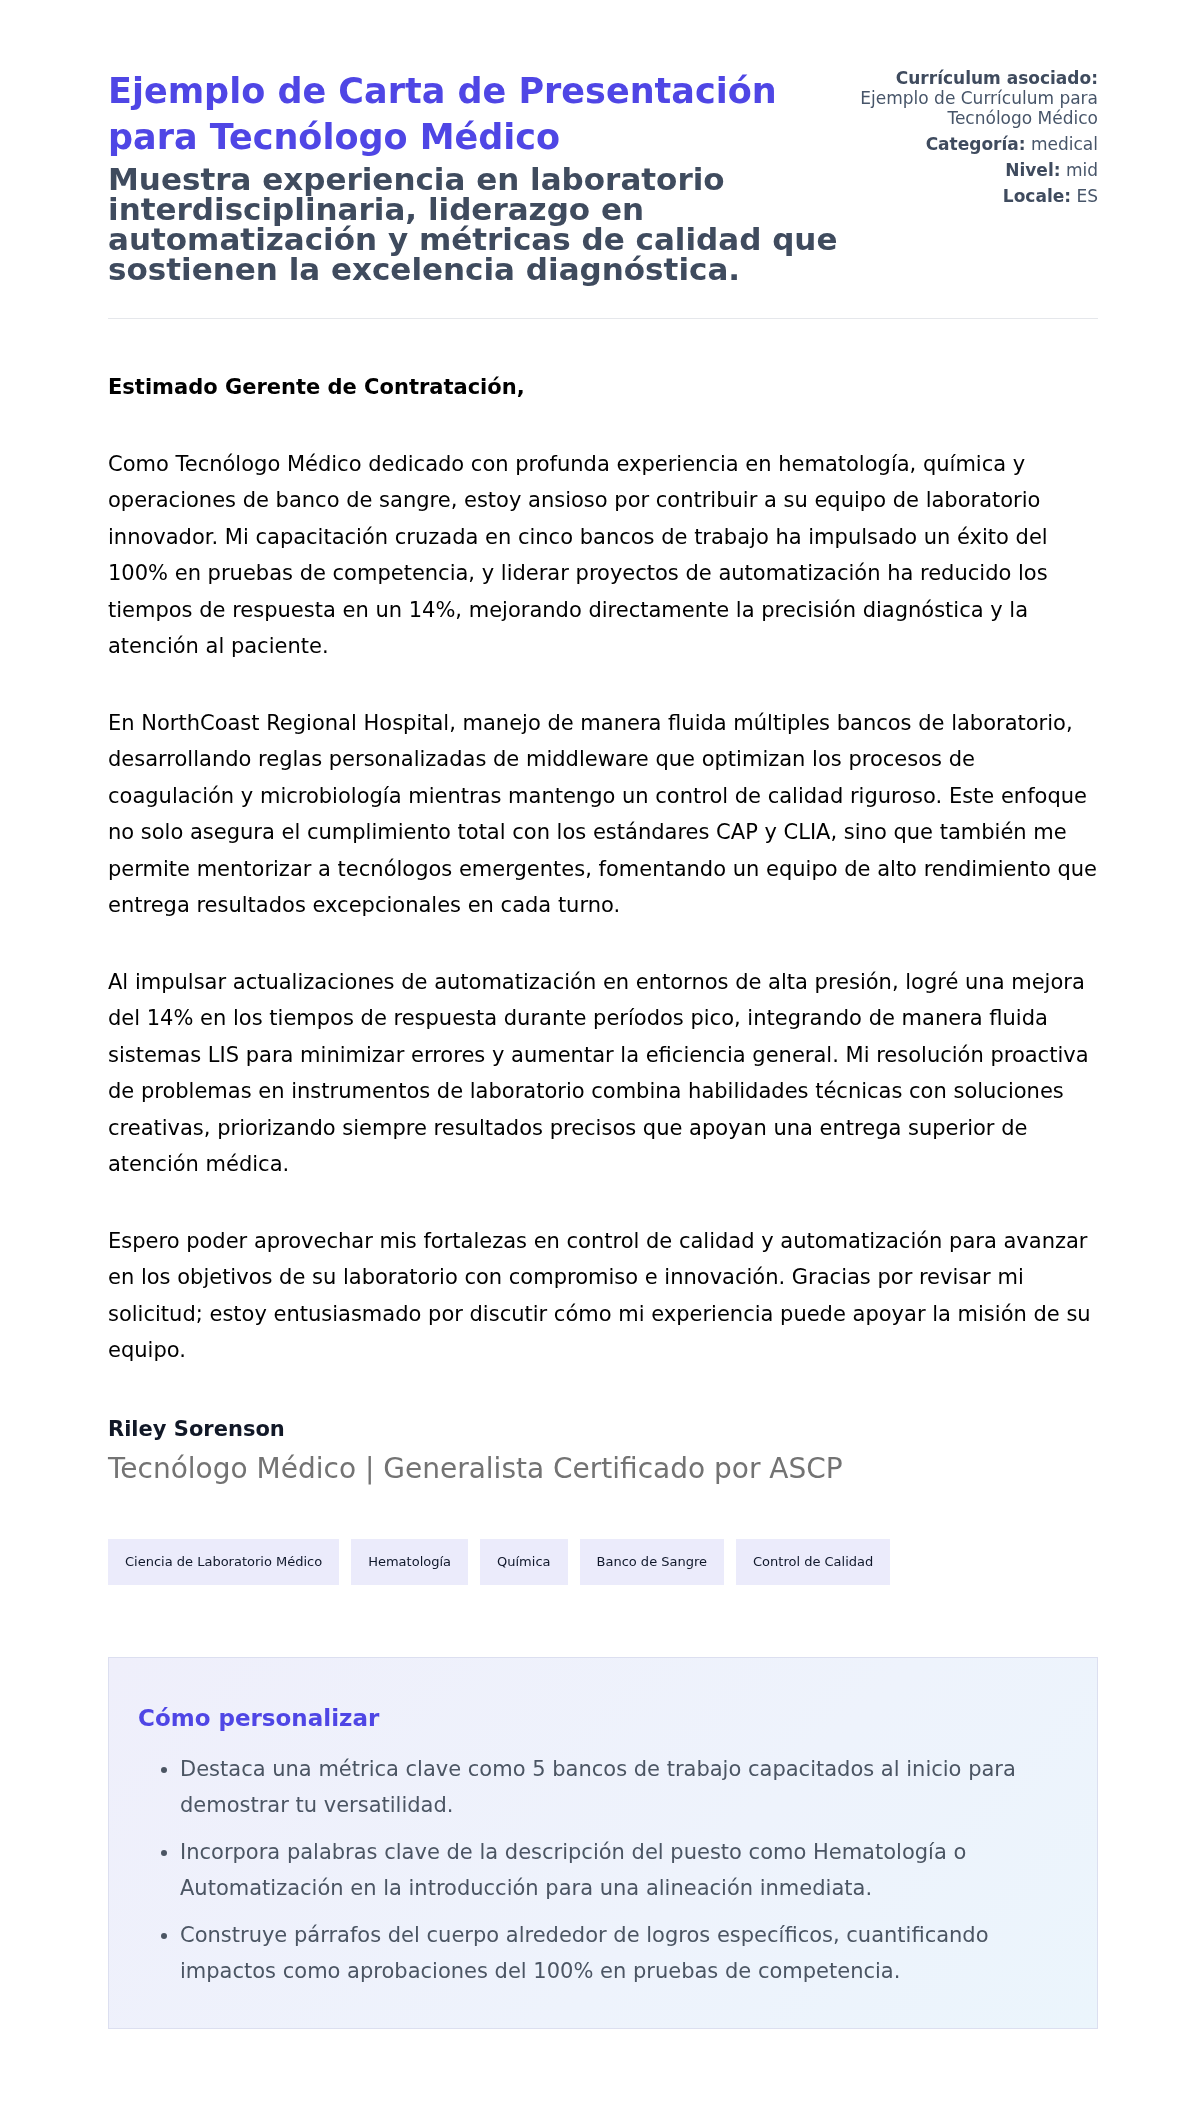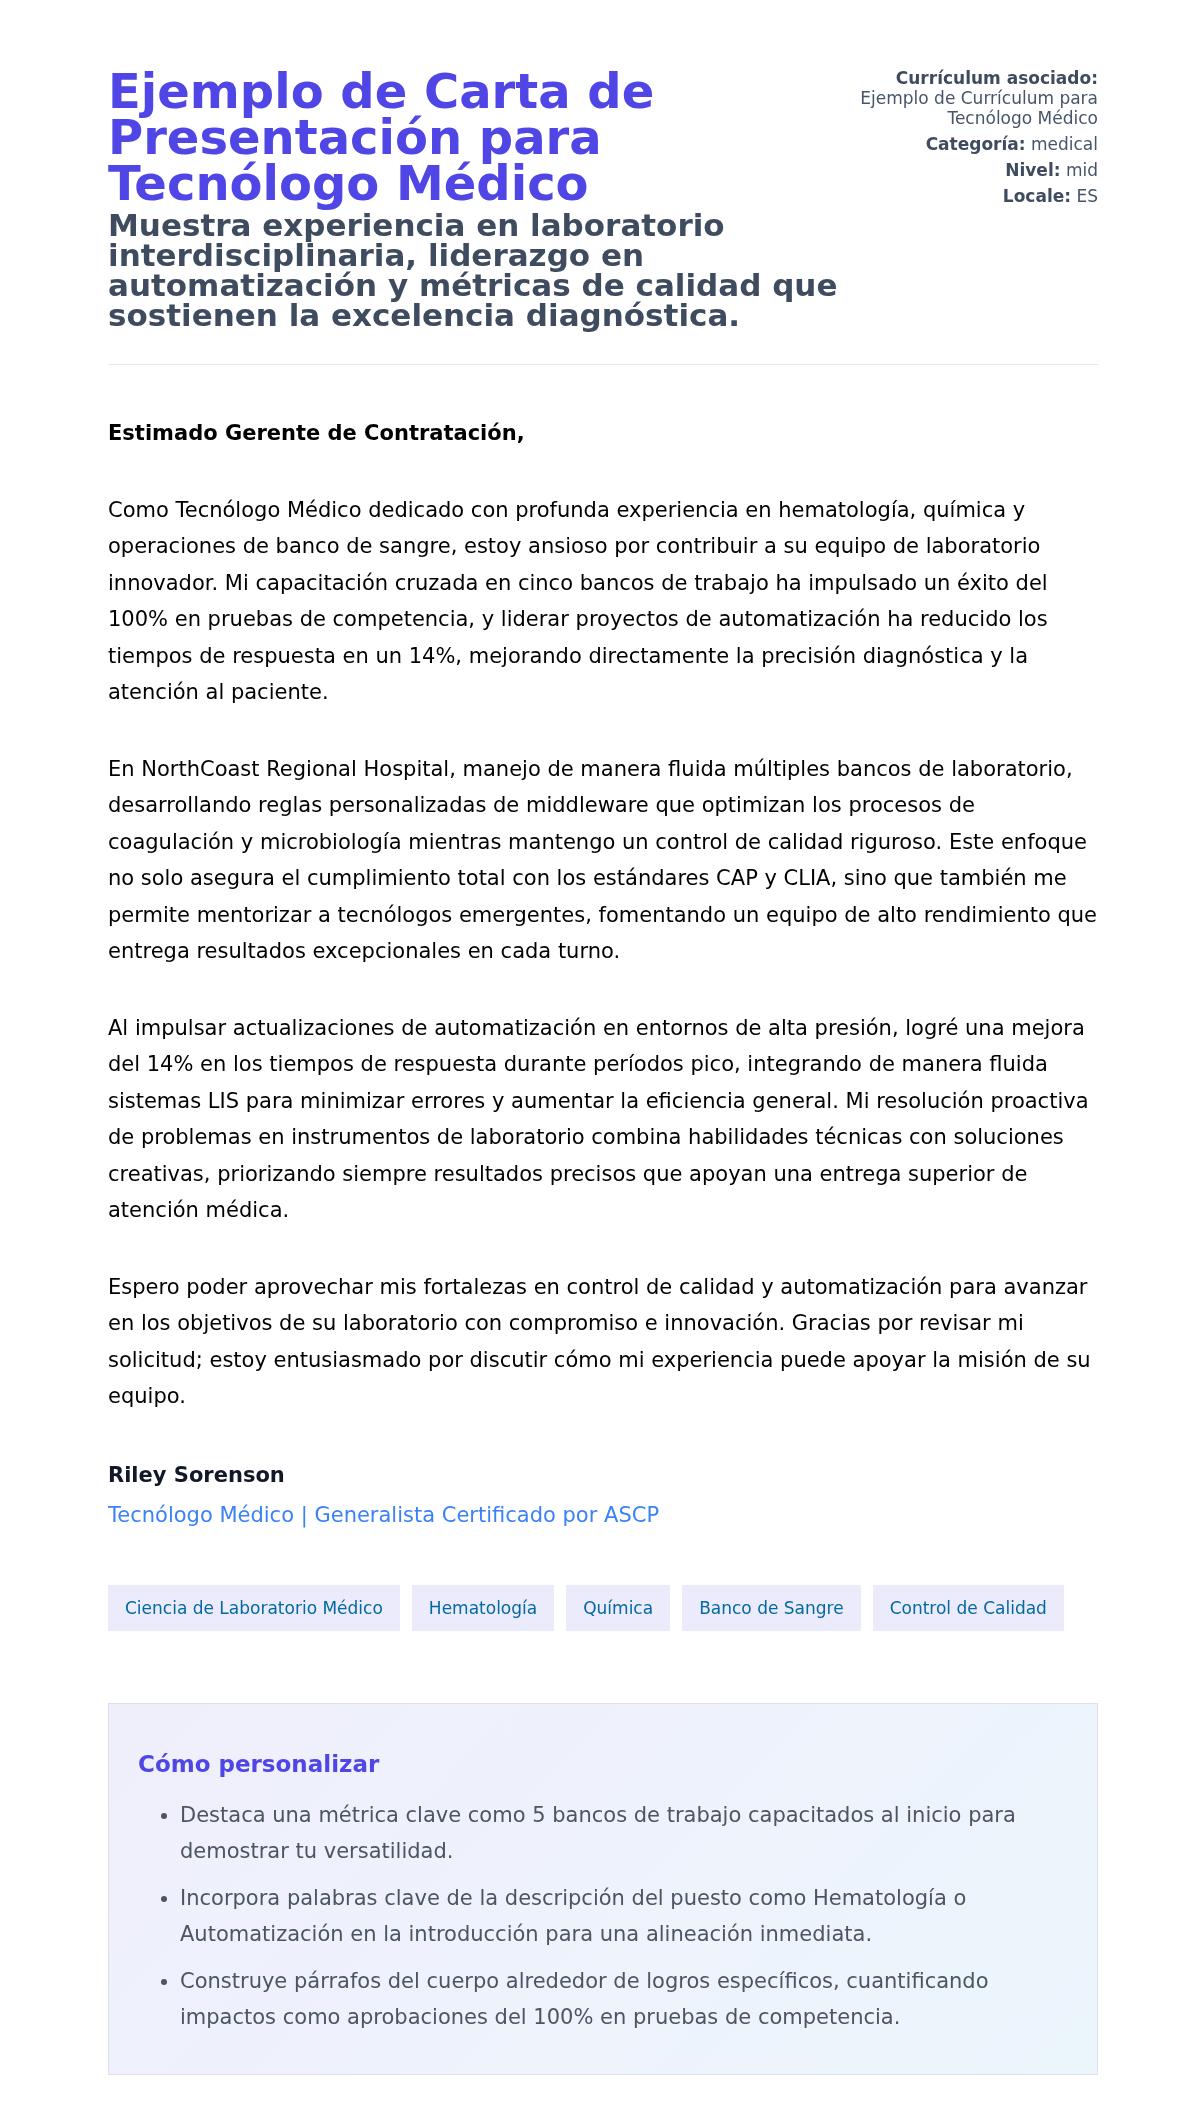--- a/index.html
+++ b/index.html
@@ -1,33 +1,33 @@
 <!DOCTYPE html>
 <html><head>
 <meta charset="utf-8">
 <style>
   html, body { margin: 0; padding: 0; background: #ffffff; }
   body { width: 1200px; min-height: 2118px; font-family: "DejaVu Sans", sans-serif; color: #1f2937; }
   .page { padding: 68px 102px 60px 108px; box-sizing: border-box; width: 1200px; }
   .header { display: flex; justify-content: space-between; align-items: flex-start; }
   .header-left { width: 730px; }
-  .title { margin: 0; font-size: 48px; line-height: 46px; font-weight: bold; color: #4f46e5; }
+  .title { margin: 0; font-size: 35px; line-height: 46px; font-weight: bold; color: #4f46e5; }
   .subtitle { margin: 4px 0 0 0; font-size: 31px; line-height: 30px; font-weight: bold; color: #3f4b5e; }
   .meta { text-align: right; font-size: 17px; line-height: 20px; color: #475569; margin-top: 0; width: 240px; }
   .meta .row { margin-bottom: 6px; }
   .meta .row.tight { margin-bottom: 6px; }
   .meta b { color: #3f4b5e; }
   .divider { height: 1px; background: #e5e7eb; margin: 34px 0 50px 0; border: none; }
   .salutation { font-size: 21px; font-weight: bold; color: #4f46e5; margin: 0 0 26px 0; line-height: 28px; }
   .body p { font-size: 21px; line-height: 36.5px; color: #000000; margin: 0 0 40px 0; }
   .signature { margin-top: 46px; }
   .sig-name { font-size: 21px; font-weight: bold; color: #111827; line-height: 28px; }
-  .sig-role { font-size: 21px; color: #3b82f6; margin-top: 12px; line-height: 28px; }
+  .sig-role { font-size: 28px; color: #737373; margin-top: 12px; line-height: 28px; }
   .chips { display: flex; gap: 12px; margin-top: 56px; flex-wrap: wrap; }
-  .chip { background: #ebebfb; color: #0369a1; font-size: 17px; padding: 13px 17px; line-height: 20px; }
+  .chip { background: #ebebfb; color: #0f172a; font-size: 13px; padding: 13px 17px; line-height: 20px; }
   .tips { margin-top: 72px; border: 1px solid #dcdff0; background: linear-gradient(135deg, #efeffb 0%, #eef3fc 60%, #ebf5fc 100%); padding: 30px 29px 22px 29px; }
   .tips-title { font-size: 23px; font-weight: bold; color: #4f46e5; margin: 15px 0 18px 0; line-height: 30px; }
   .tips ul { margin: 16px; padding-left: 26px; }
   .tips li { font-size: 21px; line-height: 36.5px; color: #4b5563; margin-bottom: 10px; }
 </style>
 </head>
 <body>
 
 <div class="page">
   <header class="header">

